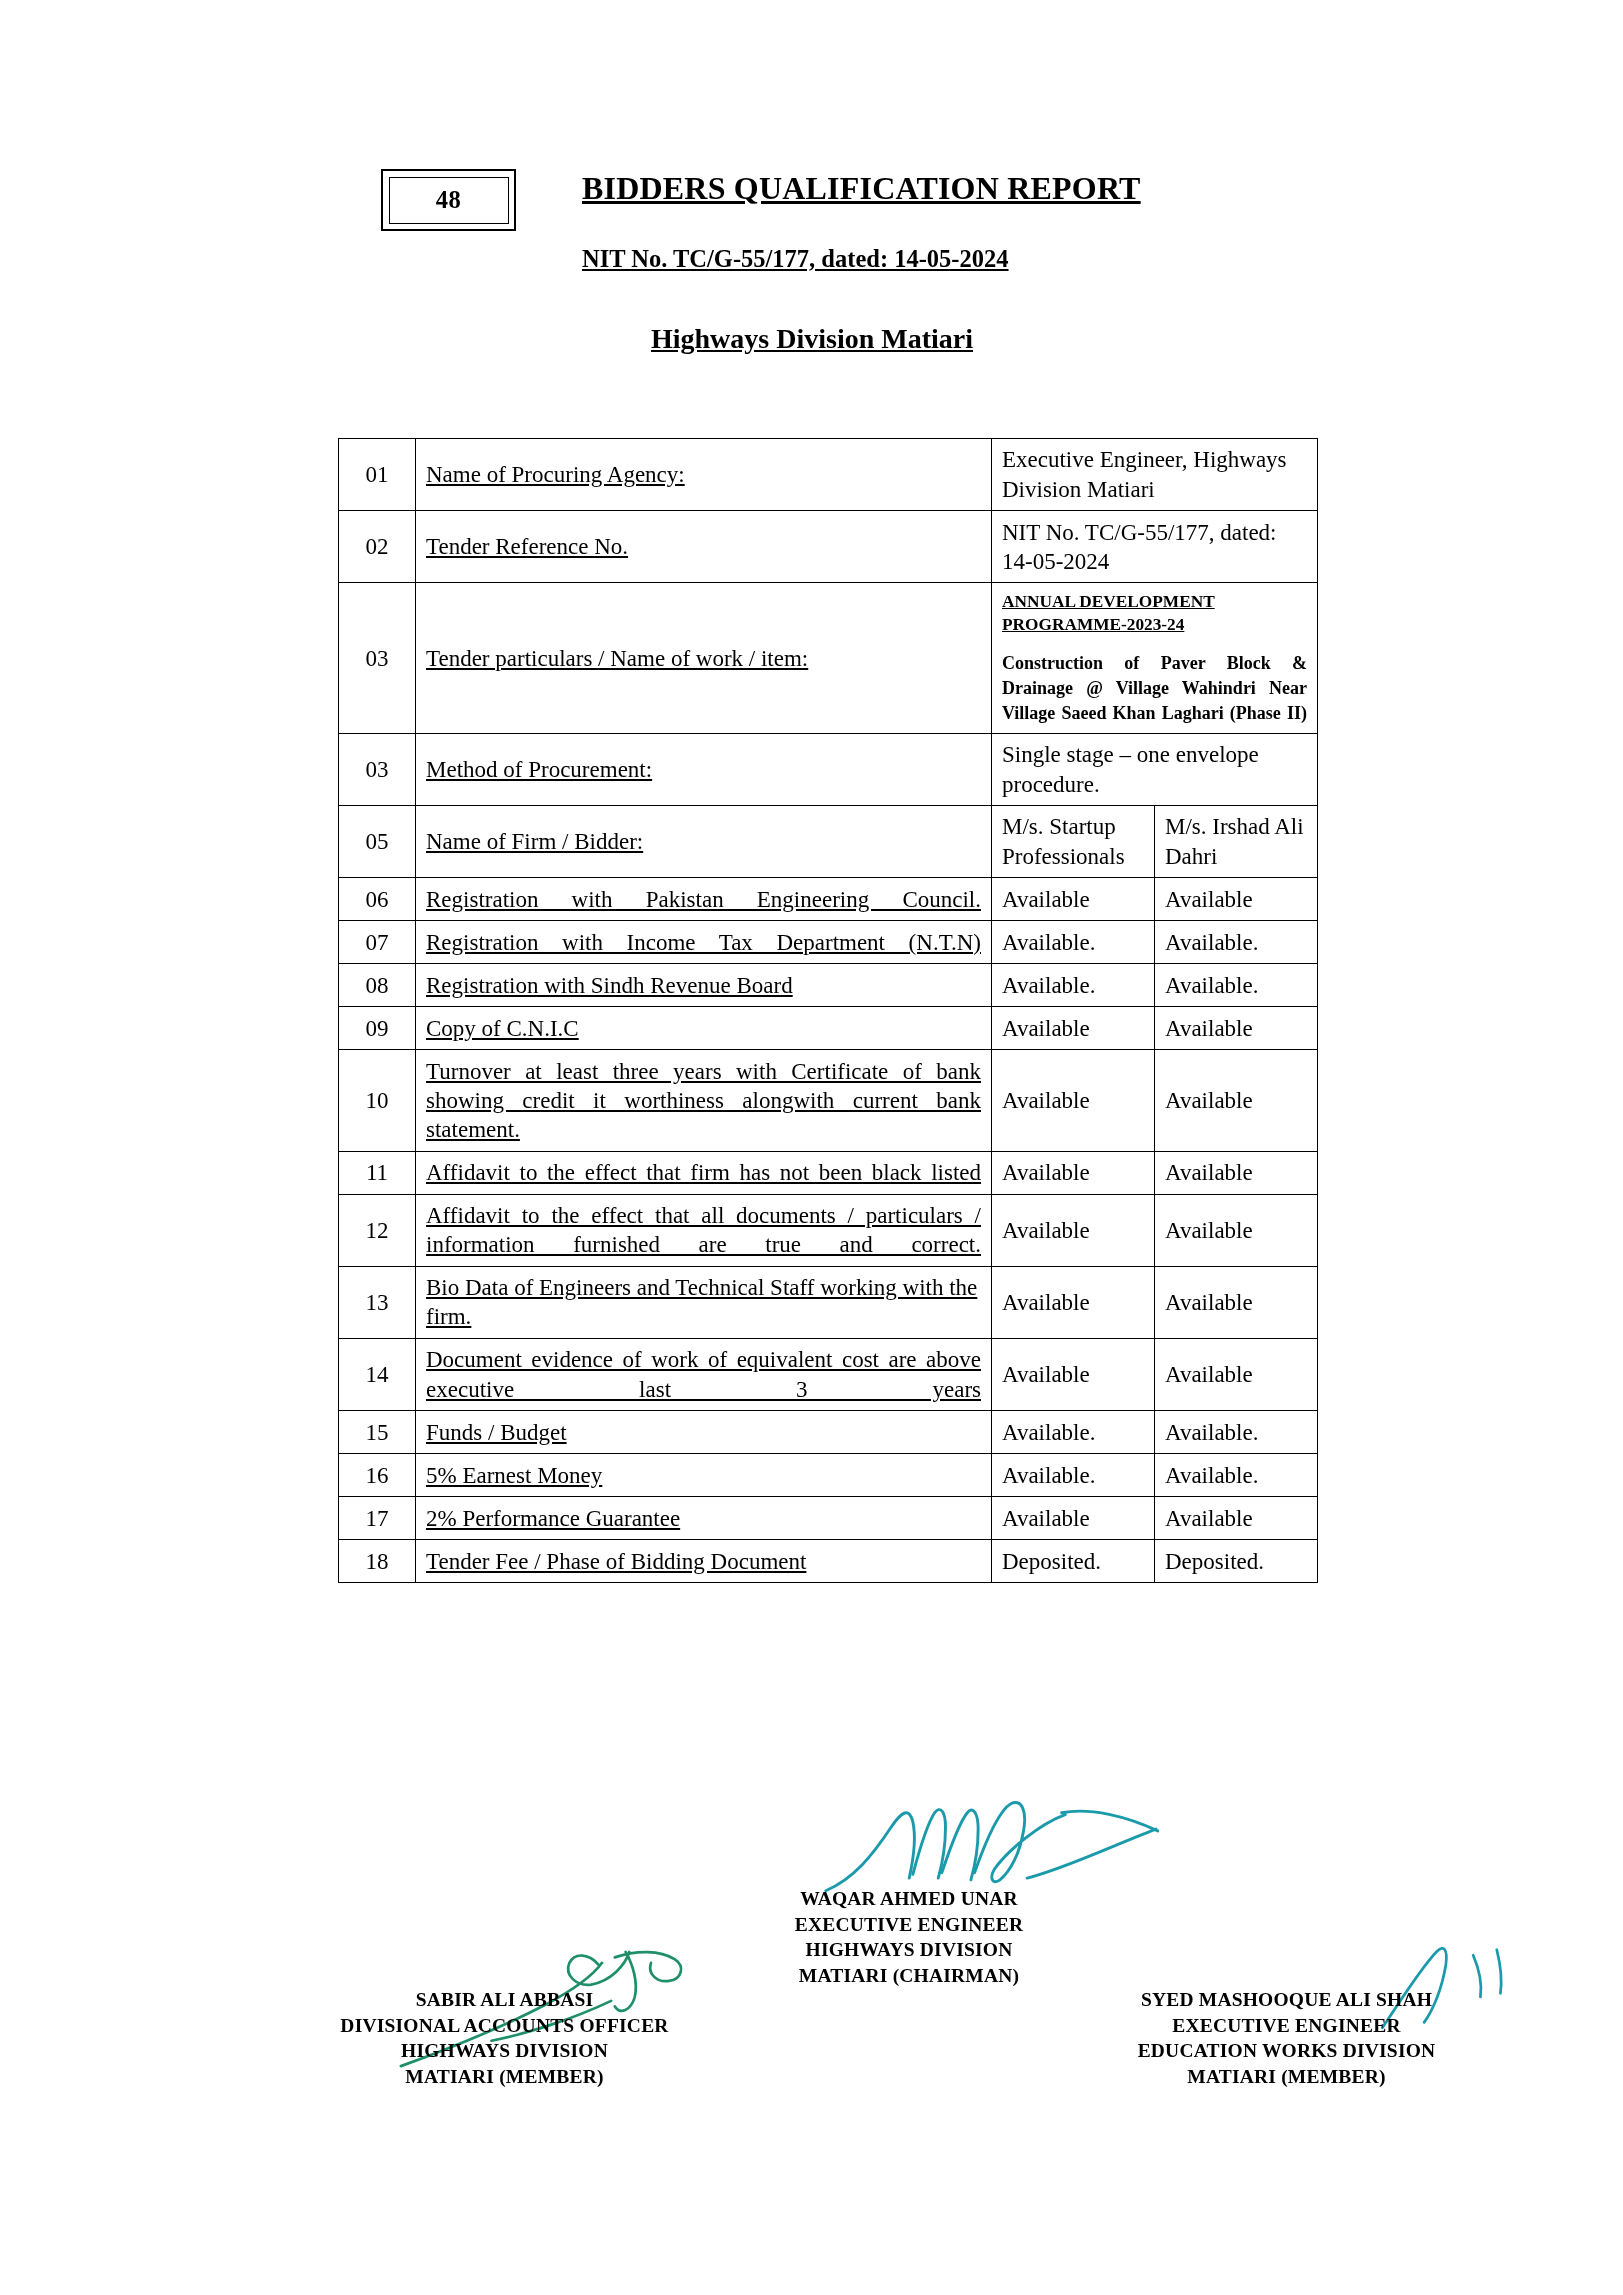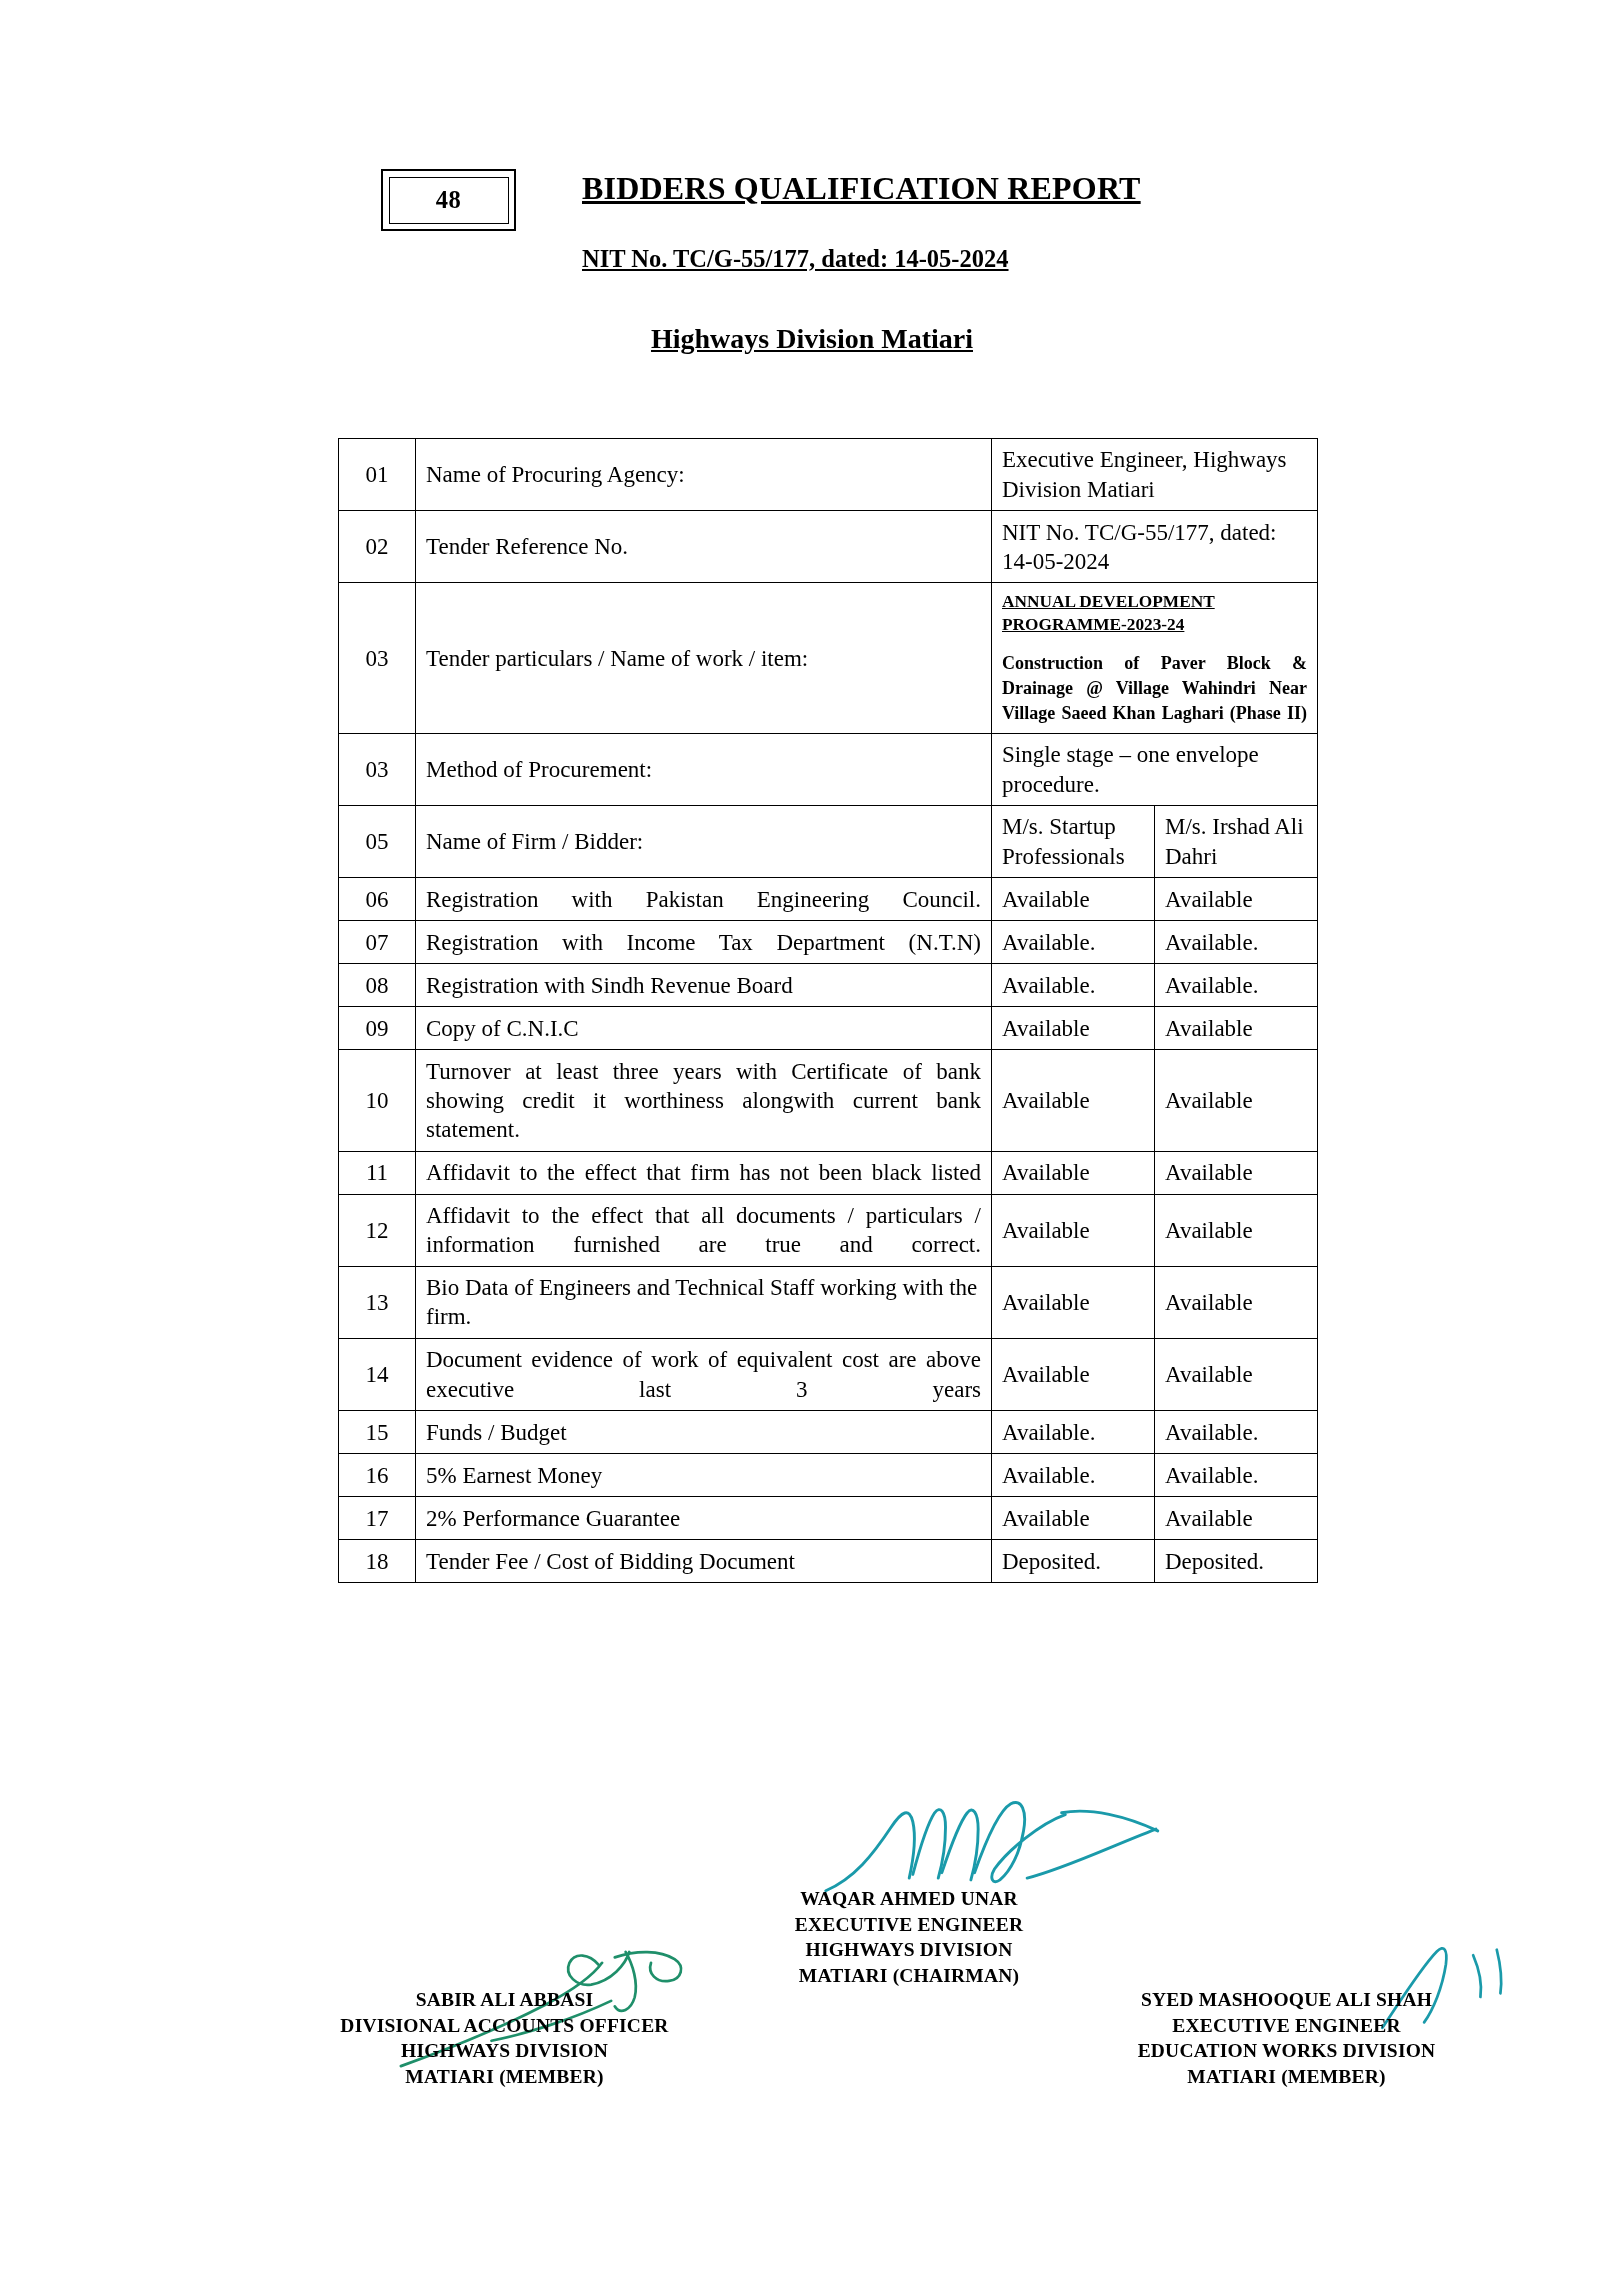--- a/index.html
+++ b/index.html
@@ -84,21 +84,21 @@
     table-layout: fixed;
   }
   .qual-table td {
     border: 1.4px solid #000;
     padding: 6.4px 10px;
     font-size: 23px;
     line-height: 1.27;
     vertical-align: middle;
   }
   .col-sn { width: 56px; text-align: center; }
-  .col-desc { width: 555px; text-align: justify; text-align-last: justify; }
+  .col-desc { width: 555px; text-align: justify; text-align-last: justify; text-decoration: underline; }
   .col-desc.nojust { text-align: left; text-align-last: left; }
   .col-val { width: 309px; }
 
   .desc-bold-small {
     font-size: 17.3px;
     font-weight: bold;
     text-decoration: underline;
     line-height: 1.35;
     display: block;
   }
@@ -244,21 +244,21 @@
         <td class="col-val">Available.</td>
       </tr>
       <tr>
         <td class="col-sn">17</td>
         <td class="col-desc nojust">2% Performance Guarantee</td>
         <td class="col-val">Available</td>
         <td class="col-val">Available</td>
       </tr>
       <tr>
         <td class="col-sn">18</td>
-        <td class="col-desc nojust">Tender Fee / Cost of Bidding Document</td>
+        <td class="col-desc nojust">Tender Fee / Phase of Bidding Document</td>
         <td class="col-val">Deposited.</td>
         <td class="col-val">Deposited.</td>
       </tr>
     </tbody>
   </table>
 
   <svg class="sig-scribble" style="left:818px; top:1791px;" width="382" height="127" viewBox="0 0 420 140">
     <g fill="none" stroke="#1a9aaa" stroke-width="3.2" stroke-linecap="round">
       <path d="M8,110 C40,96 60,70 80,40 C92,22 100,18 104,34 C108,52 104,78 100,96"></path>
       <path d="M104,92 C112,62 120,36 128,24 C134,16 140,22 140,40 C140,62 136,82 132,96"></path>

